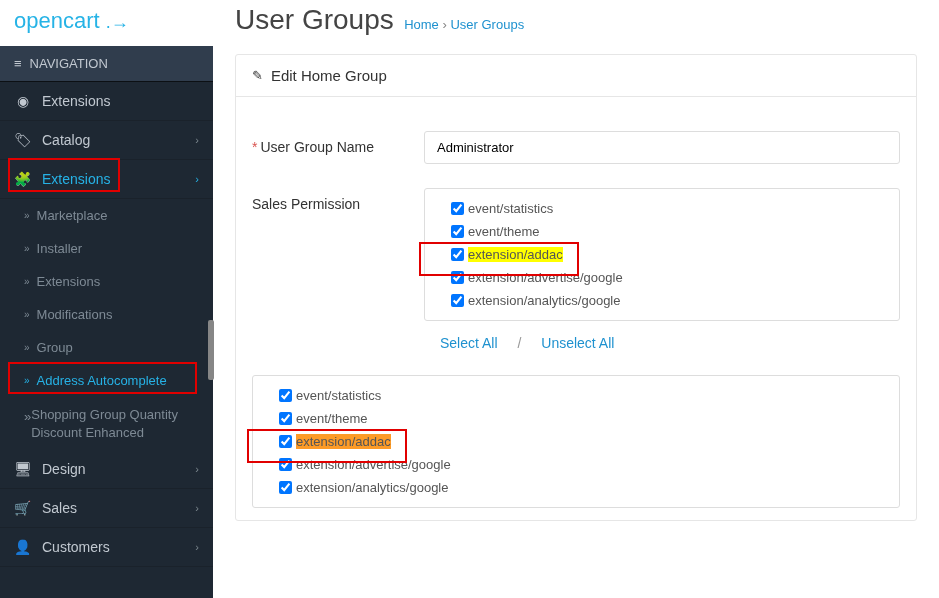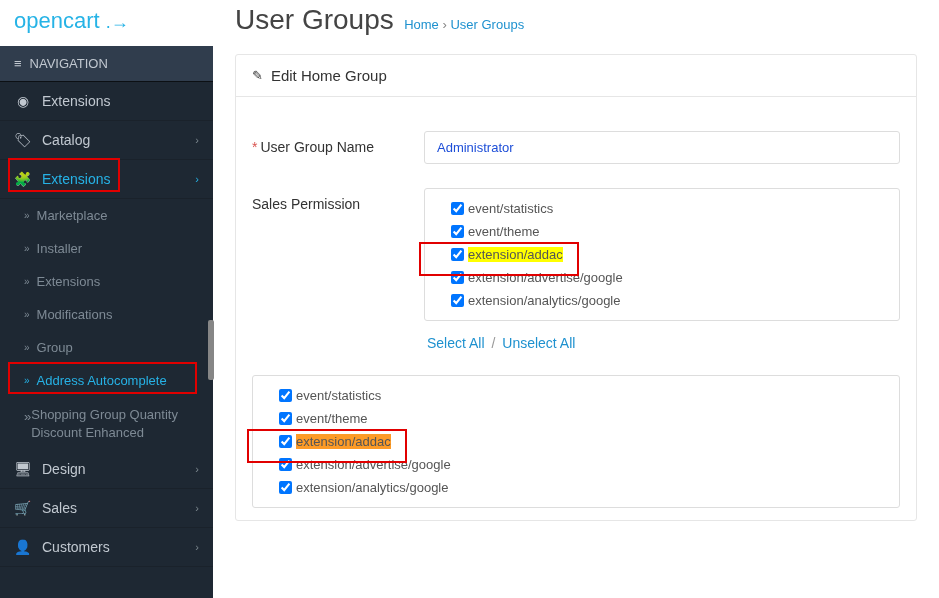--- a/index.html
+++ b/index.html
@@ -25,28 +25,28 @@
 .page-title { font-size: 28px; color: #444; font-weight: 400; display: inline-block; }
 .breadcrumb { display: inline-block; margin-left: 6px; font-size: 13px; color: #888; }
 .breadcrumb a { color: #1e91cf; text-decoration: none; }
 .panel { margin: 0 22px; border: 1px solid #e6e6e6; border-radius: 3px; }
 .panel-head { padding: 12px 16px; border-bottom: 1px solid #e6e6e6; font-size: 15px; color: #333; display: flex; align-items: center; }
 .panel-head .pencil { margin-right: 8px; font-size: 13px; }
 .form-row { display: flex; padding: 12px 16px; align-items: flex-start; }
 .form-label { width: 172px; padding-top: 8px; font-size: 14px; font-weight: 400; color: #333; }
 .form-label .req { color: #d9534f; margin-right: 3px; }
 .form-control { flex: 1; }
-.text-input { width: 100%; padding: 8px 12px; border: 1px solid #ddd; border-radius: 3px; font-size: 13px; color: #1d4ed8; }
+.text-input { width: 100%; padding: 8px 12px; border: 1px solid #ddd; border-radius: 3px; font-size: 13px; color: #000000; }
 .perm-box { border: 1px solid #ddd; border-radius: 3px; padding: 8px 10px; position: relative; }
 .perm-item { font-size: 13px; color: #555; padding: 4px 16px; display: flex; align-items: center; }
 .perm-item input[type=checkbox] { margin-right: 4px; }
 .hl-yellow { background: #ffff00; }
 .hl-orange { background: #fd9b27; }
 .select-links { margin-top: 14px; font-size: 14px; }
-.select-links a { color: #1e91cf; text-decoration: none; margin: 0 3px; cursor: pointer; }
+.select-links a { color: #1e91cf; text-decoration: none; margin: 0 16px; cursor: pointer; }
 .select-links .sep { color: #999; }
 .scroll-thumb { position: absolute; right: -1px; top: 320px; width: 6px; height: 60px; background: #868686; border-radius: 2px; }
 </style>
 </head>
 <body>
 
 <div class="container">
   <div class="sidebar">
     <div class="logo">
       <span class="logo-text"><span>open</span><span class="cart">cart</span> <span style="color:#26b3e6;font-size:18px;">.→</span></span>

